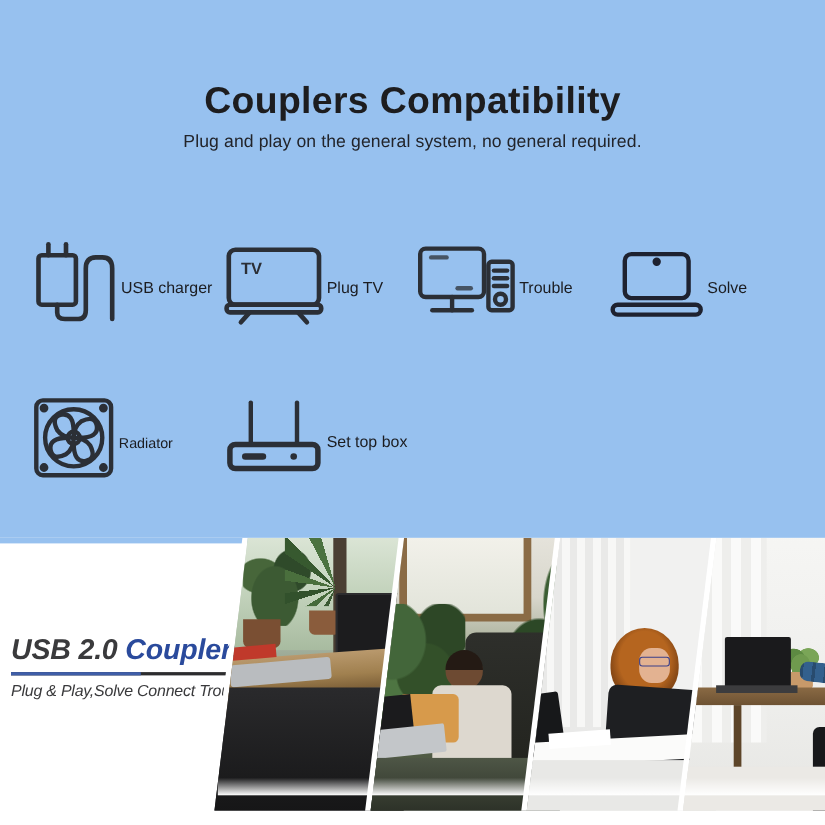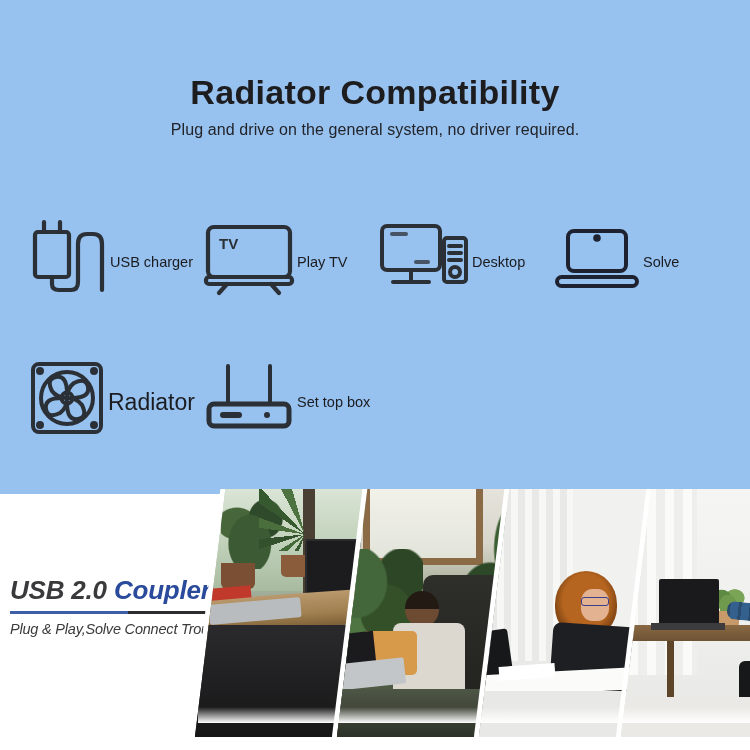--- a/index.html
+++ b/index.html
@@ -82,21 +82,21 @@
     justify-content: center;
   }
   .icon-label {
     margin-top: 8px;
     font-size: 14.5px;
     color: #1b1c20;
     text-align: right;
     white-space: nowrap;
   }
   .icon-label.big {
-    font-size: 23px;
+    font-size: 13px;
   }
 
   
   #banner {
     position: absolute;
     left: 0;
     top: 489px;
     width: 750px;
     height: 261px;
     background: #ffffff;
@@ -408,22 +408,22 @@
     background: linear-gradient(180deg, rgba(255,255,255,0) 0%, #ffffff 100%);
   }
 </style>
 </head>
 <body>
 
 <div id="page">
 
   <section id="compat-panel">
 
-    <h1 id="compat-title">Radiator Compatibility</h1>
-    <p id="compat-subtitle">Plug and drive on the general system, no driver required.</p>
+    <h1 id="compat-title">Couplers Compatibility</h1>
+    <p id="compat-subtitle">Plug and play on the general system, no general required.</p>
 
     <div id="icon-grid">
 
       <div class="icon-row row-1">
 
         <div class="icon-cell">
           <div class="icon-art">
             <svg width="84" height="80" viewBox="0 0 84 80" fill="none" stroke="#2b2f36" stroke-width="4.2" stroke-linecap="round" stroke-linejoin="round">
               <rect x="9" y="14" width="34" height="45" rx="3"></rect>
               <line x1="18" y1="14" x2="18" y2="4"></line>
@@ -438,39 +438,39 @@
           <div class="icon-art">
             <svg width="96" height="78" viewBox="0 0 96 78" fill="none" stroke="#2b2f36" stroke-width="4.2" stroke-linecap="round" stroke-linejoin="round">
               <rect x="7" y="8" width="82" height="50" rx="6"></rect>
               <line x1="9" y1="58" x2="87" y2="58"></line>
               <rect x="5" y="58" width="86" height="7" rx="3"></rect>
               <line x1="26" y1="65" x2="18" y2="74"></line>
               <line x1="70" y1="65" x2="78" y2="74"></line>
               <text x="18" y="30" font-family="Liberation Sans, sans-serif" font-size="15" font-weight="bold" fill="#2b2f36" stroke="none">TV</text>
             </svg>
           </div>
-          <div class="icon-label">Play TV</div>
+          <div class="icon-label">Plug TV</div>
         </div>
 
         <div class="icon-cell">
           <div class="icon-art">
             <svg width="96" height="80" viewBox="0 0 96 80" fill="none" stroke="#2b2f36" stroke-width="4" stroke-linecap="round" stroke-linejoin="round">
               <rect x="6" y="8" width="58" height="44" rx="5"></rect>
               <path d="M16 16 L30 16" opacity="0.75"></path>
               <path d="M52 44 L40 44" opacity="0.75"></path>
               <line x1="35" y1="52" x2="35" y2="64"></line>
               <line x1="17" y1="64" x2="53" y2="64"></line>
               <rect x="68" y="20" width="22" height="44" rx="3"></rect>
               <line x1="73" y1="28" x2="85" y2="28"></line>
               <line x1="73" y1="35" x2="85" y2="35"></line>
               <line x1="73" y1="42" x2="85" y2="42"></line>
               <circle cx="79" cy="54" r="5"></circle>
             </svg>
           </div>
-          <div class="icon-label">Desktop</div>
+          <div class="icon-label">Trouble</div>
         </div>
 
         <div class="icon-cell">
           <div class="icon-art">
             <svg width="92" height="70" viewBox="0 0 92 70" fill="none" stroke="#1e2230" stroke-width="4" stroke-linecap="round" stroke-linejoin="round">
               <rect x="17" y="8" width="58" height="40" rx="6"></rect>
               <circle cx="46" cy="15" r="1.8" fill="#1e2230"></circle>
               <rect x="6" y="54" width="80" height="9" rx="4.5"></rect>
             </svg>
           </div>

